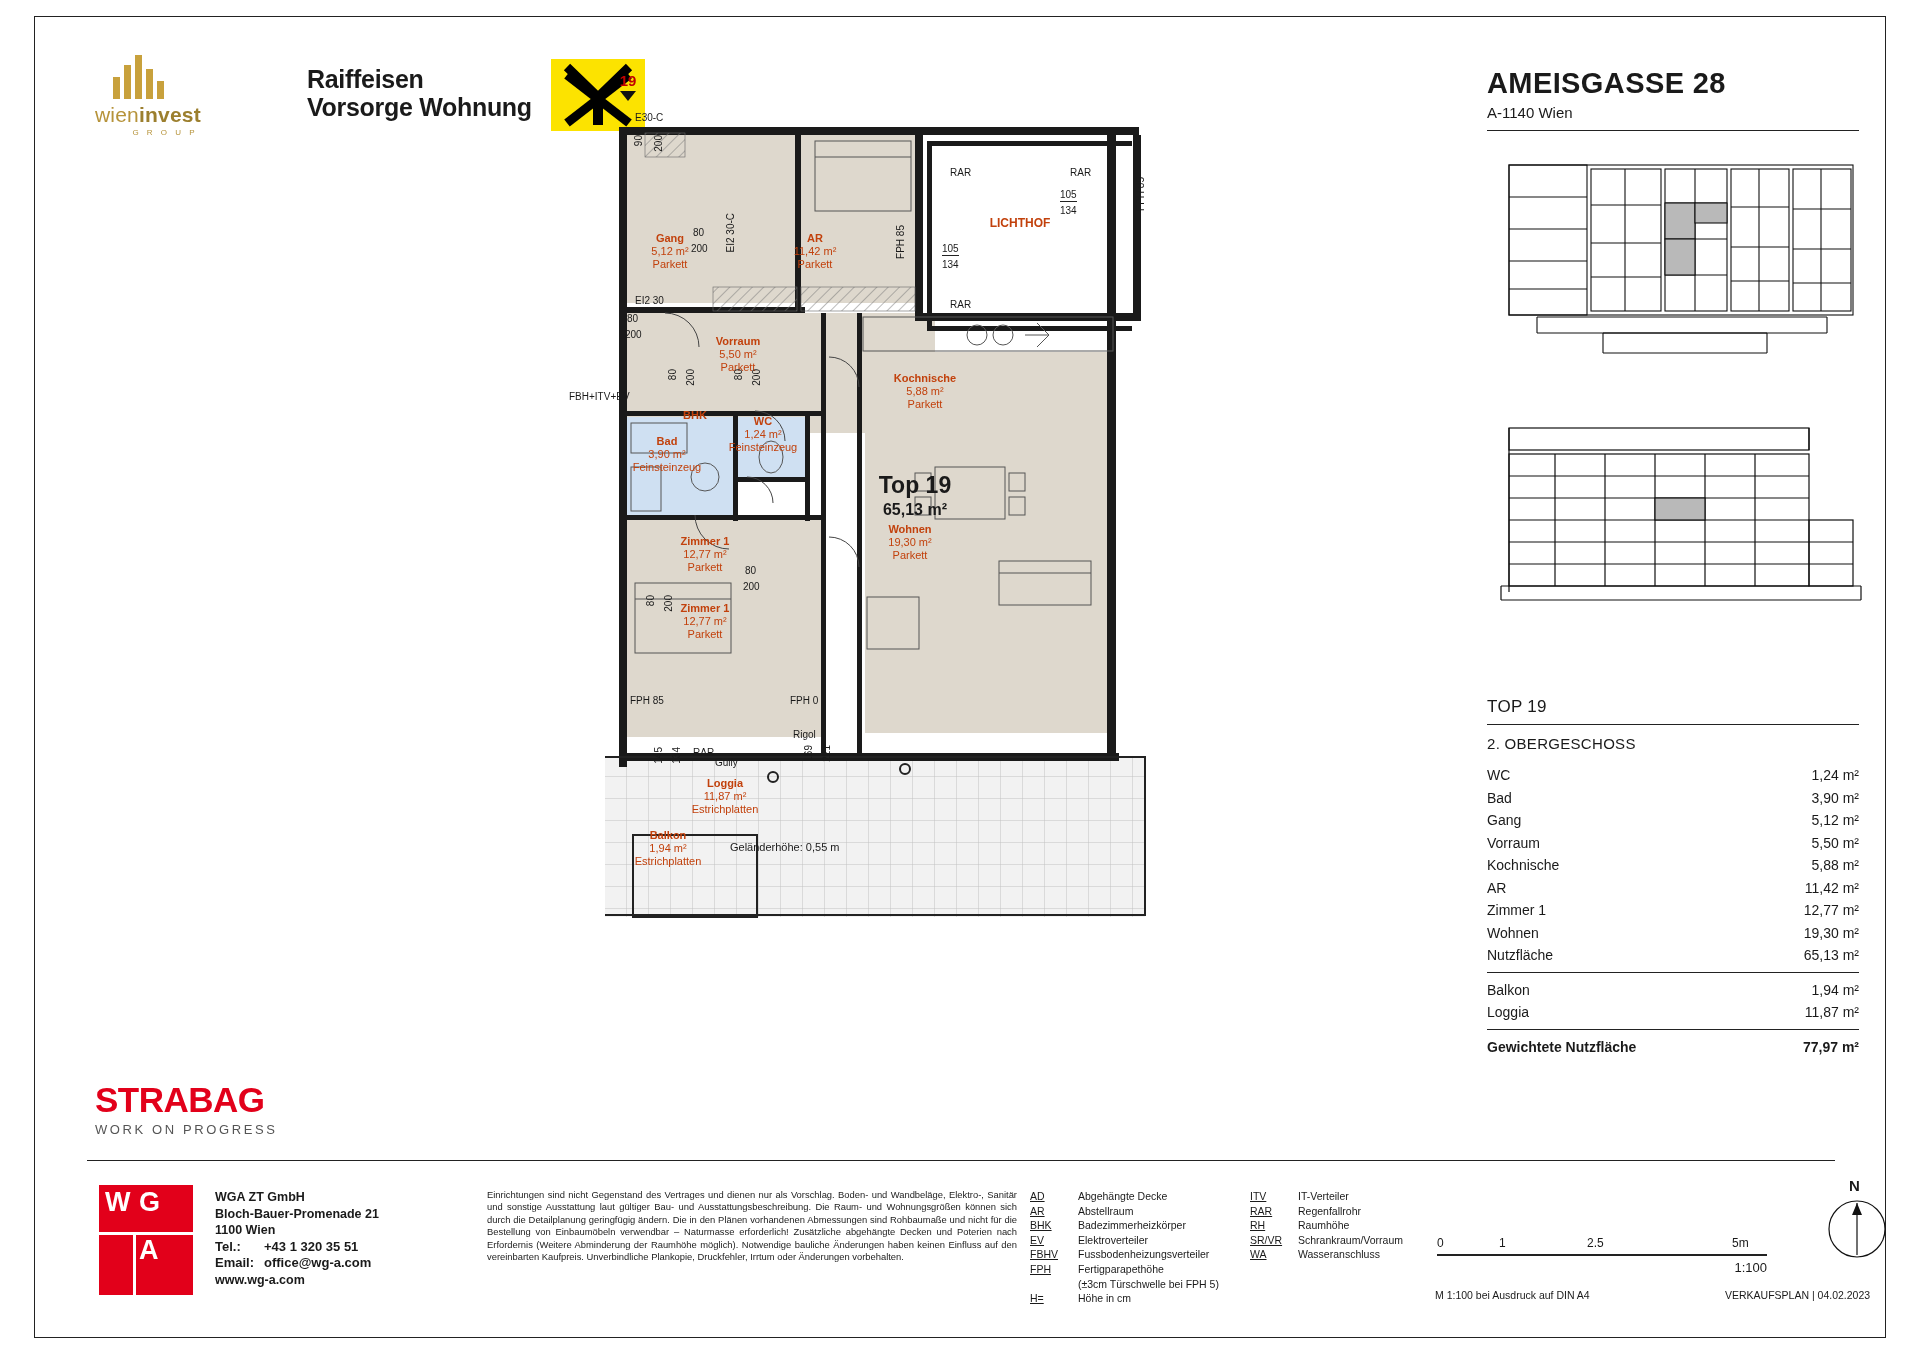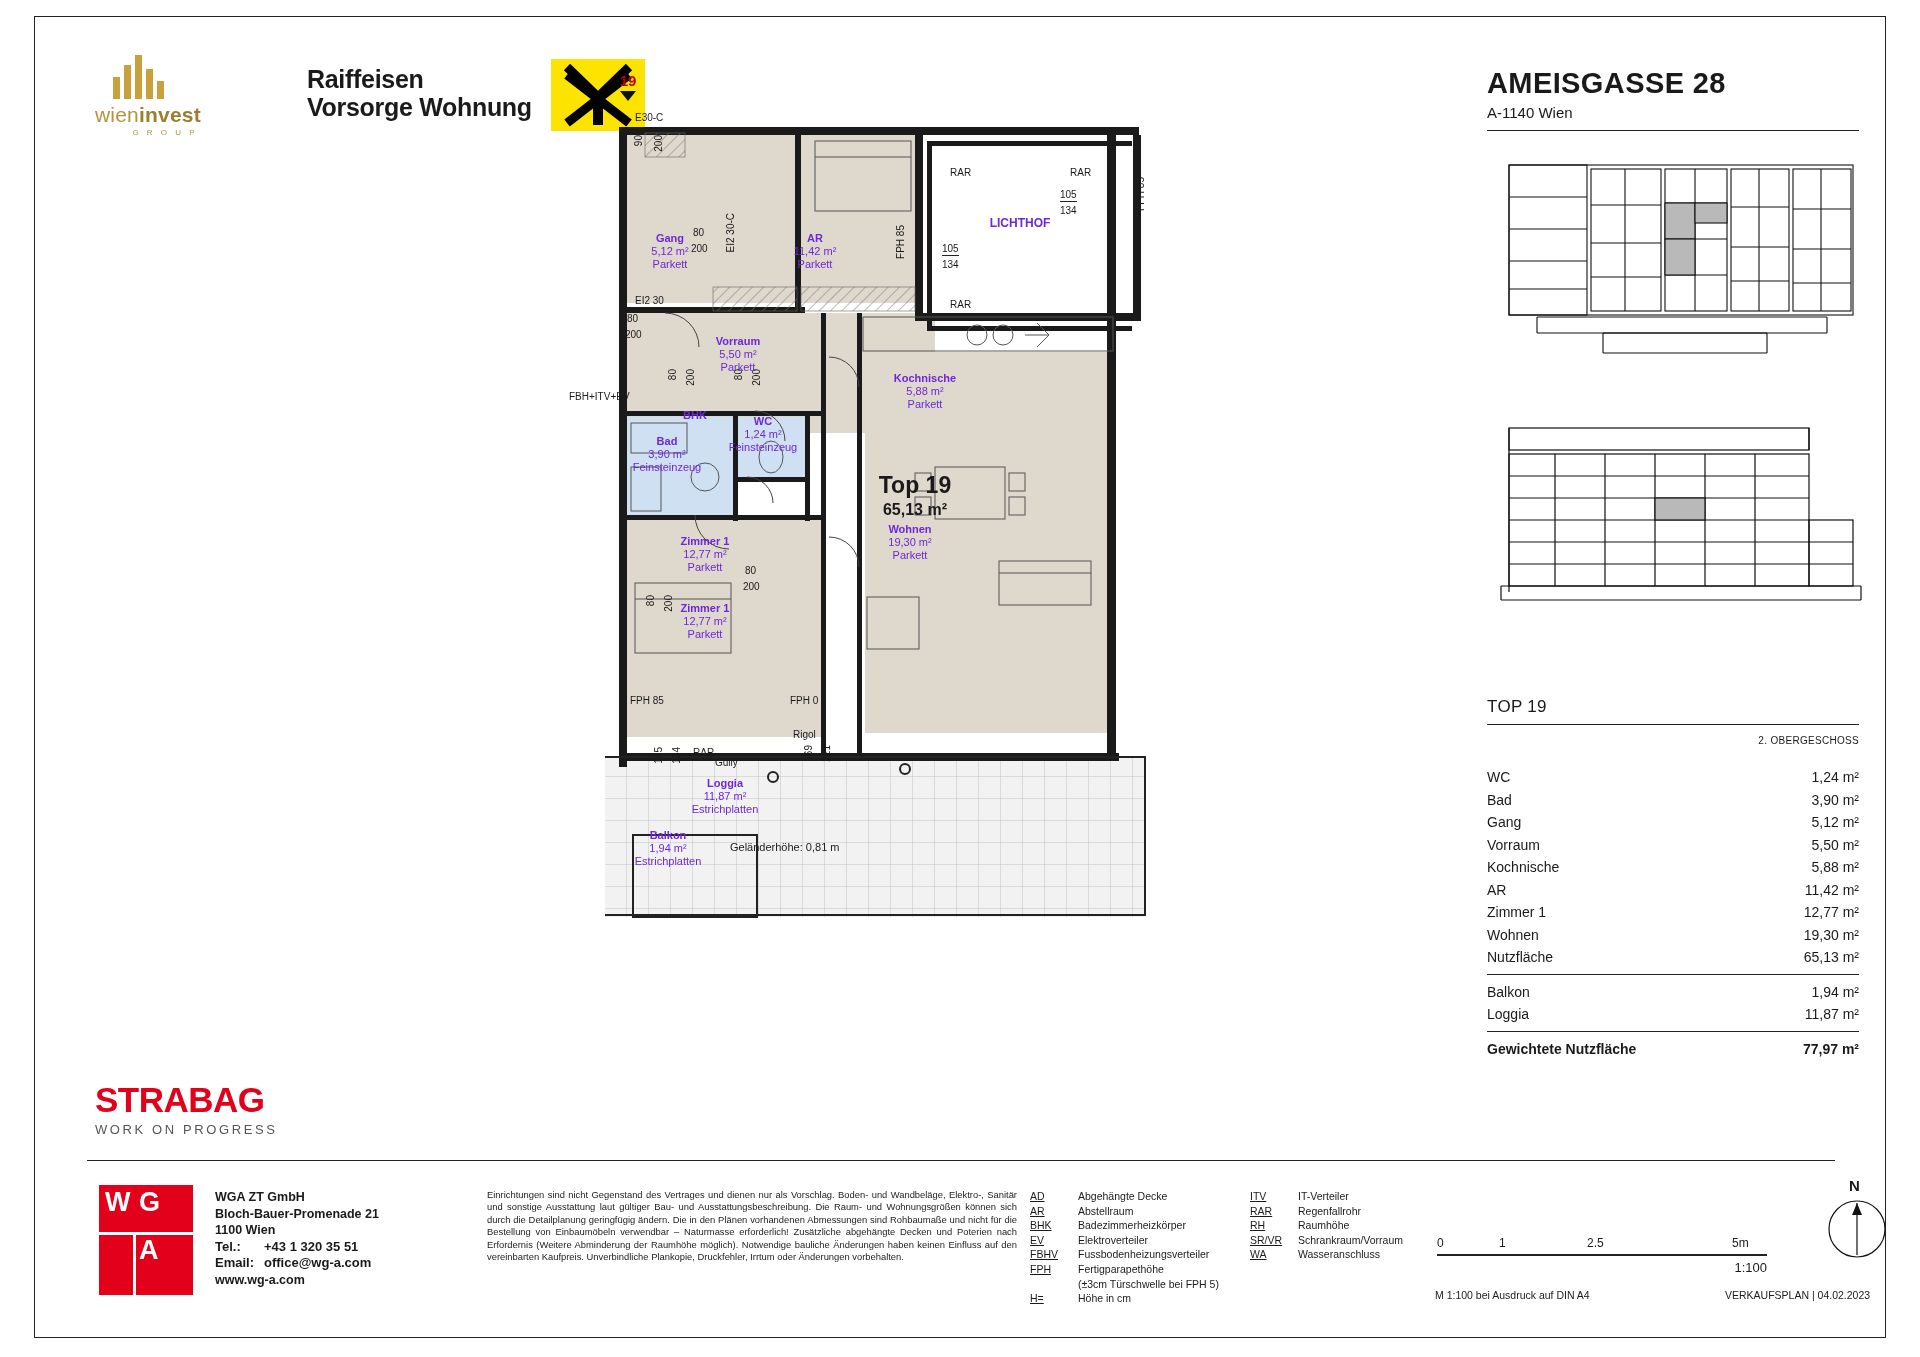--- a/index.html
+++ b/index.html
@@ -23,21 +23,21 @@
   .titleblock h1{margin:0;font-size:29px;font-weight:700;letter-spacing:.4px;}
   .titleblock .sub{font-size:15px;margin-top:4px;}
   .titleblock .rule{border-bottom:1.5px solid #222;margin-top:9px;}
   
   .keyplan{left:1472px;top:140px;width:348px;height:205px;}
   .sectionimg{left:1460px;top:405px;width:370px;height:185px;}
   
   .toptable{left:1452px;top:680px;width:372px;}
   .toptable .tt-title{font-size:17px;letter-spacing:.3px;}
   .toptable .tt-rule{border-bottom:1.5px solid #222;margin:7px 0 10px;}
-  .toptable .tt-floor{font-size:10px;letter-spacing:.3px;margin-bottom:20px;text-align:right;}
+  .toptable .tt-floor{font-size:15px;letter-spacing:.3px;margin-bottom:12px;}
   .trow{display:flex;justify-content:space-between;font-size:14px;line-height:22.5px;}
   .trow .v{font-variant-numeric:tabular-nums;}
   .thinline{border-bottom:1px solid #222;margin:5px 0 6px;}
   .bold{font-weight:700;gap:23px;}
   
   .strabag{left:60px;top:1063px;}
   .strabag .s1{font-size:35px;font-weight:700;color:#e2001a;letter-spacing:-.5px;}
   .strabag .s2{font-size:13px;letter-spacing:2.6px;color:#555;margin-top:2px;}
   
   .botrule{left:52px;top:1143px;width:1748px;border-top:1.5px solid #222;}
@@ -59,21 +59,21 @@
   .scalebar{position:relative;height:26px;}
   .scalebar .tick{position:absolute;top:14px;font-size:12px;}
   .scalebar .line{position:absolute;left:0;top:32px;width:330px;height:2px;background:#222;}
   .scaletxt{position:absolute;right:0;top:38px;font-size:13px;}
   .printnote{left:1400px;top:1272px;font-size:10.5px;}
   .planstamp{left:1690px;top:1272px;font-size:10.5px;}
   .compass{left:1790px;top:1180px;width:64px;height:64px;}
   .compass .n{position:absolute;left:24px;top:-20px;font-size:15px;font-weight:700;}
   
   .plan{left:570px;top:100px;width:660px;height:940px;}
-  .lbl{position:absolute;text-align:center;font-size:11px;line-height:13px;color:#6d28d9;}
+  .lbl{position:absolute;text-align:center;font-size:11px;line-height:13px;color:#c2410c;}
   .lbl .n{font-weight:700;}
   .dim{position:absolute;font-size:10px;}
   .vert{writing-mode:vertical-rl;transform:rotate(180deg);}
   .toplbl{position:absolute;text-align:center;}
   .toplbl .t1{font-size:23px;font-weight:700;}
   .toplbl .t2{font-size:16px;font-weight:700;margin-top:2px;}
   .marker{position:absolute;text-align:center;}
   .marker .num{font-size:15px;font-weight:700;color:#c00000;}
   .marker .tri{width:0;height:0;border-left:8px solid transparent;border-right:8px solid transparent;border-top:10px solid #111;margin:2px auto 0;}
 </style>
@@ -577,16 +577,16 @@
     
     <div class="dim vert" style="left:48px;top:630px;">145</div>
     <div class="dim vert" style="left:66px;top:630px;">134</div>
     <div class="dim vert" style="left:198px;top:628px;">169</div>
     <div class="dim vert" style="left:216px;top:628px;">221</div>
 
     
     <div class="dim" style="left:-36px;top:274px;font-size:10px;">FBH+ITV+EV</div>
     <div class="dim" style="left:110px;top:640px;">Gully</div>
     <div class="dim" style="left:188px;top:612px;">Rigol</div>
-    <div class="dim" style="left:125px;top:724px;font-size:11px;">Geländerhöhe: 0,81 m</div>
+    <div class="dim" style="left:125px;top:724px;font-size:11px;">Geländerhöhe: 0,55 m</div>
   </div>
 
 </div>
 
 </body></html>

